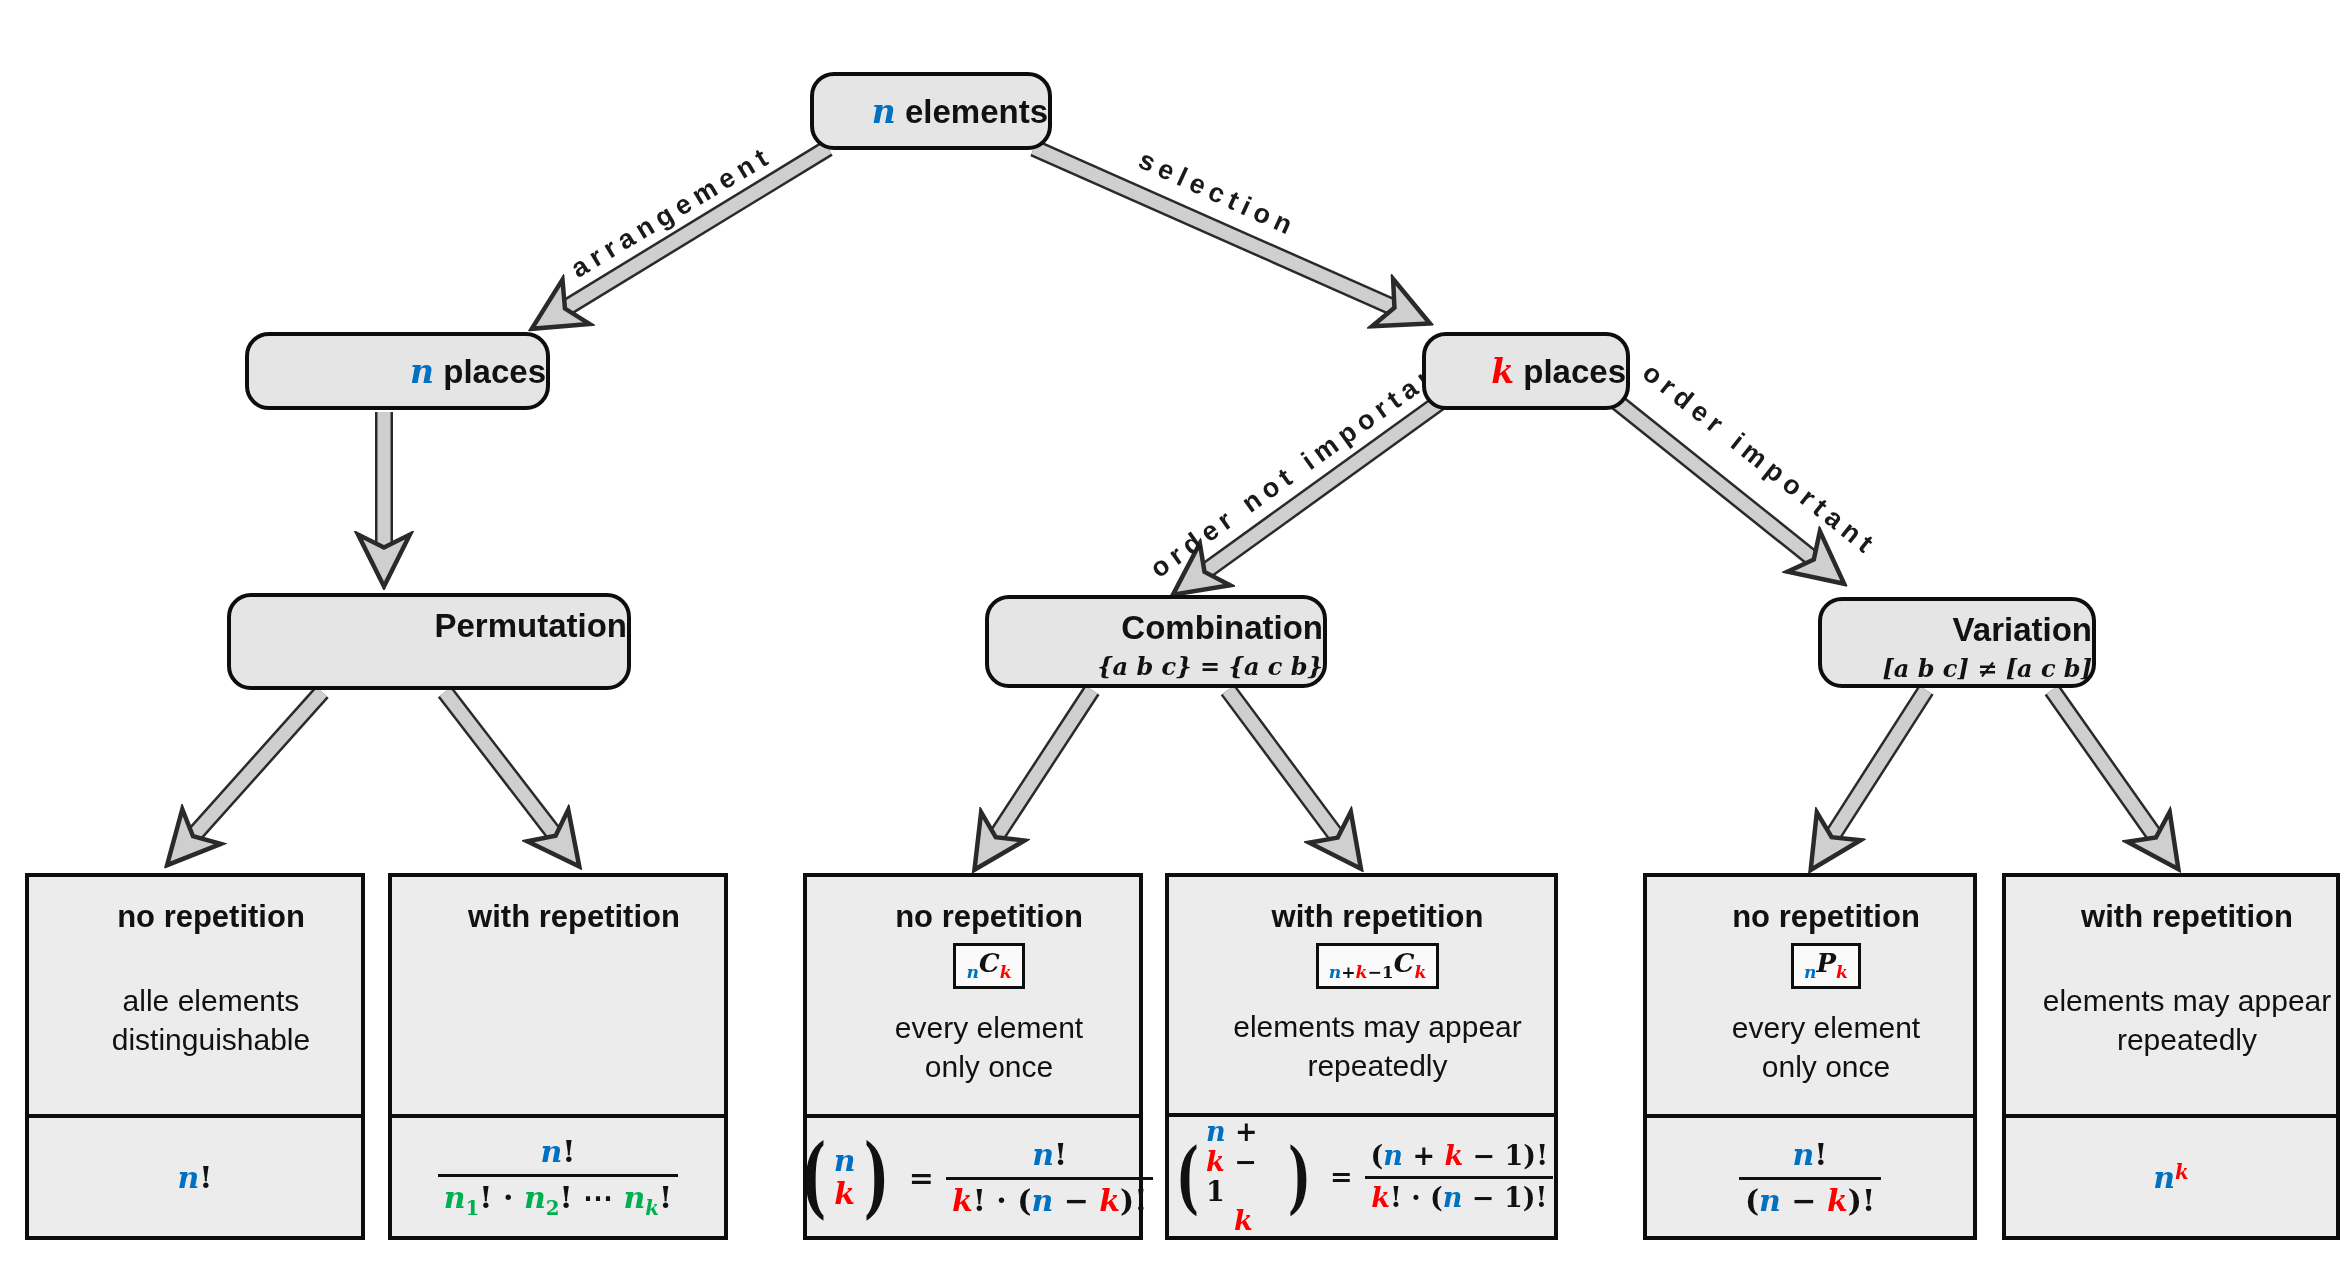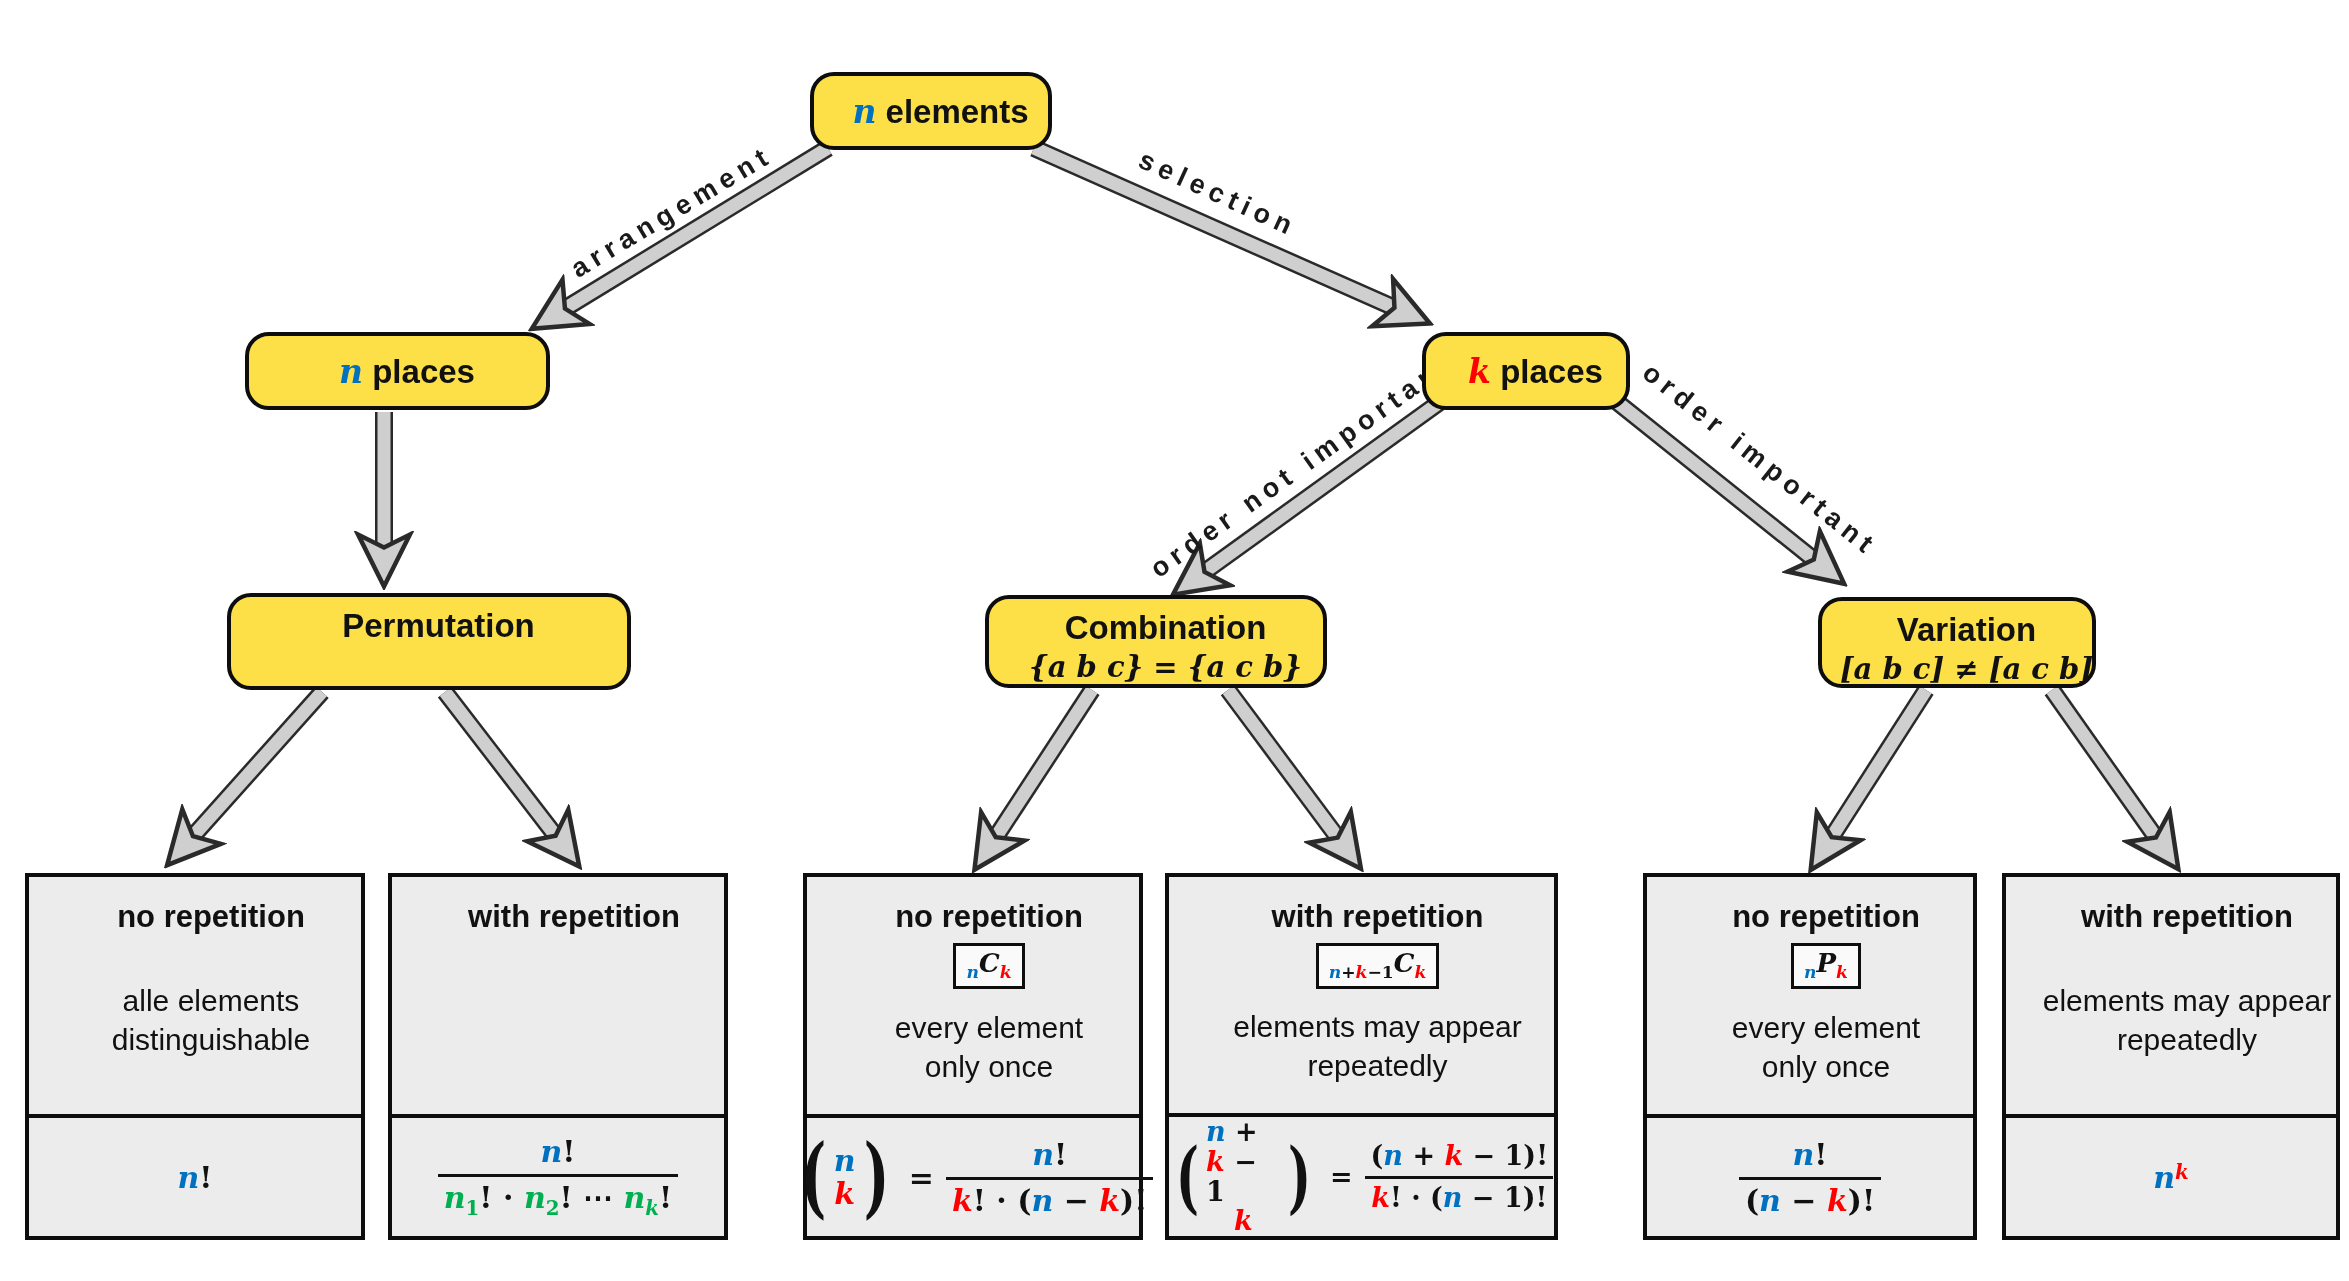--- a/index.html
+++ b/index.html
@@ -2,25 +2,25 @@
 <html><head>
 <meta charset="utf-8">
 <style>
   html,body{margin:0;padding:0;background:#fff;}
   .stage{position:relative;width:2349px;height:1281px;background:#ffffff;
          font-family:"Liberation Sans",sans-serif;color:#111;overflow:hidden;}
   svg.arrows{position:absolute;left:0;top:0;width:100%;height:100%;}
   .ao{stroke:#2a2a2a;stroke-width:18;fill:none;}
   .af{stroke:#cfcfcf;stroke-width:13;fill:none;}
 
-  .node{position:absolute;background:#fde047;border:4px solid #0d0d0d;border-radius:24px;
-        box-sizing:border-box;display:flex;flex-direction:column;align-items:center;justify-content:center;padding-left:19px;}
+  .node{position:absolute;background:#e5e5e5;border:4px solid #0d0d0d;border-radius:24px;
+        box-sizing:border-box;display:flex;flex-direction:column;align-items:flex-end;justify-content:center;padding-left:19px;}
   .node-title{font-size:33px;font-weight:bold;white-space:nowrap;}
   .node3{justify-content:flex-start;padding-top:10px;}
-  .node-sub{font-size:29px;height:42px;line-height:40px;white-space:nowrap;}
+  .node-sub{font-size:24px;height:42px;line-height:40px;white-space:nowrap;}
   .node-sub span{font-weight:500;}
 
   .edge-label{position:absolute;font-size:27px;font-weight:600;letter-spacing:6px;
               color:#1a1a1a;white-space:nowrap;}
 
   .leaf{position:absolute;background:#ececec;border:4px solid #0d0d0d;box-sizing:border-box;
         display:flex;flex-direction:column;}
   .leaf-top{height:241px;display:flex;flex-direction:column;align-items:center;
             border-bottom:4px solid #0d0d0d;box-sizing:border-box;padding-left:32px;}
   .leaf-title{font-size:31px;font-weight:bold;margin-top:22px;}

